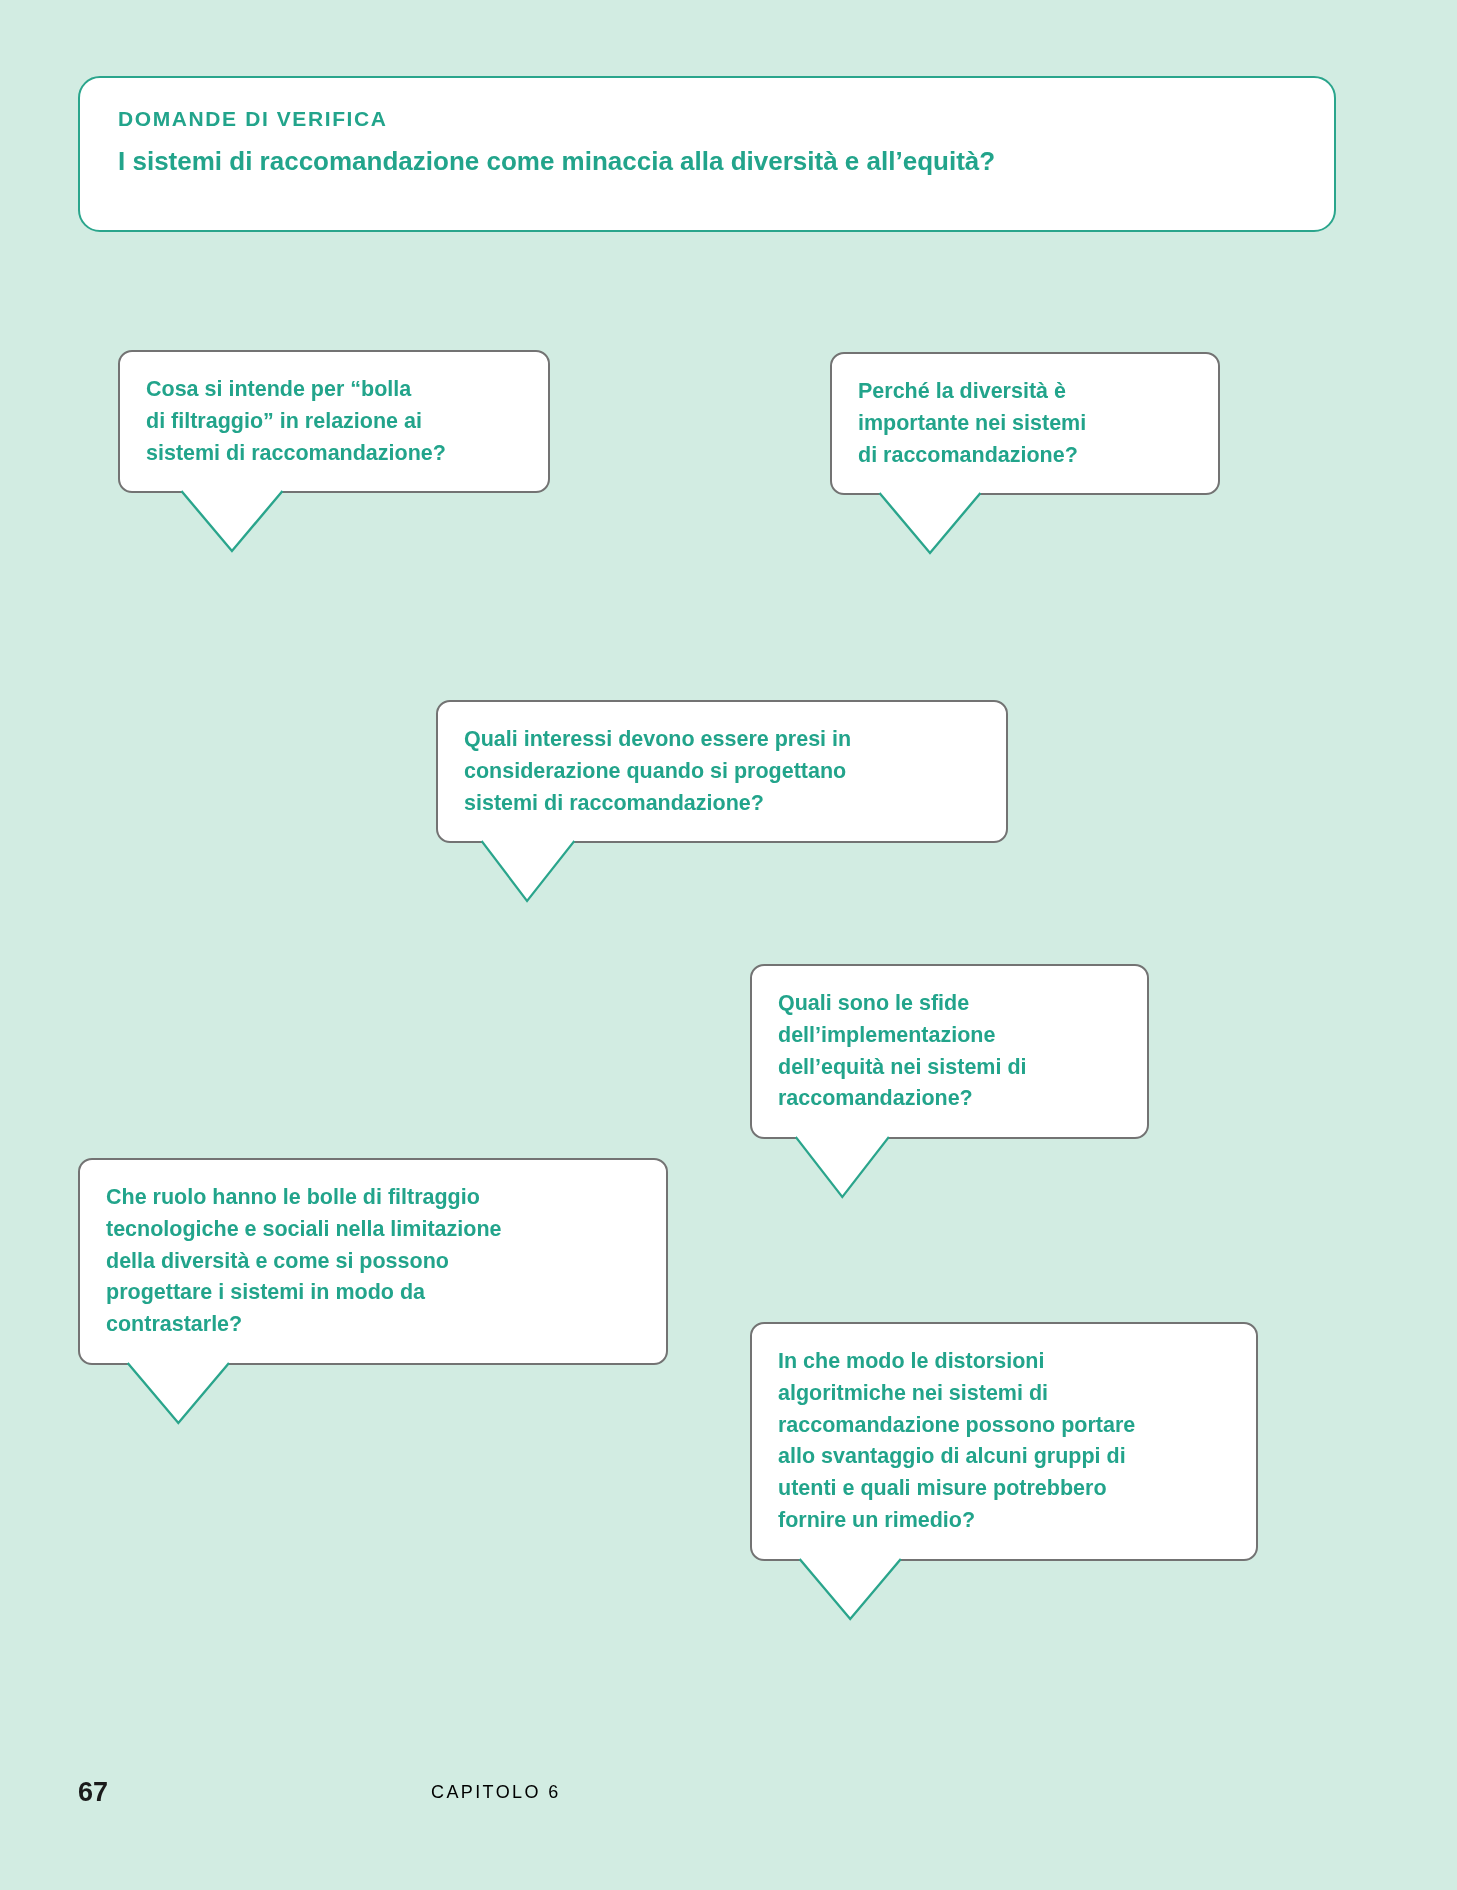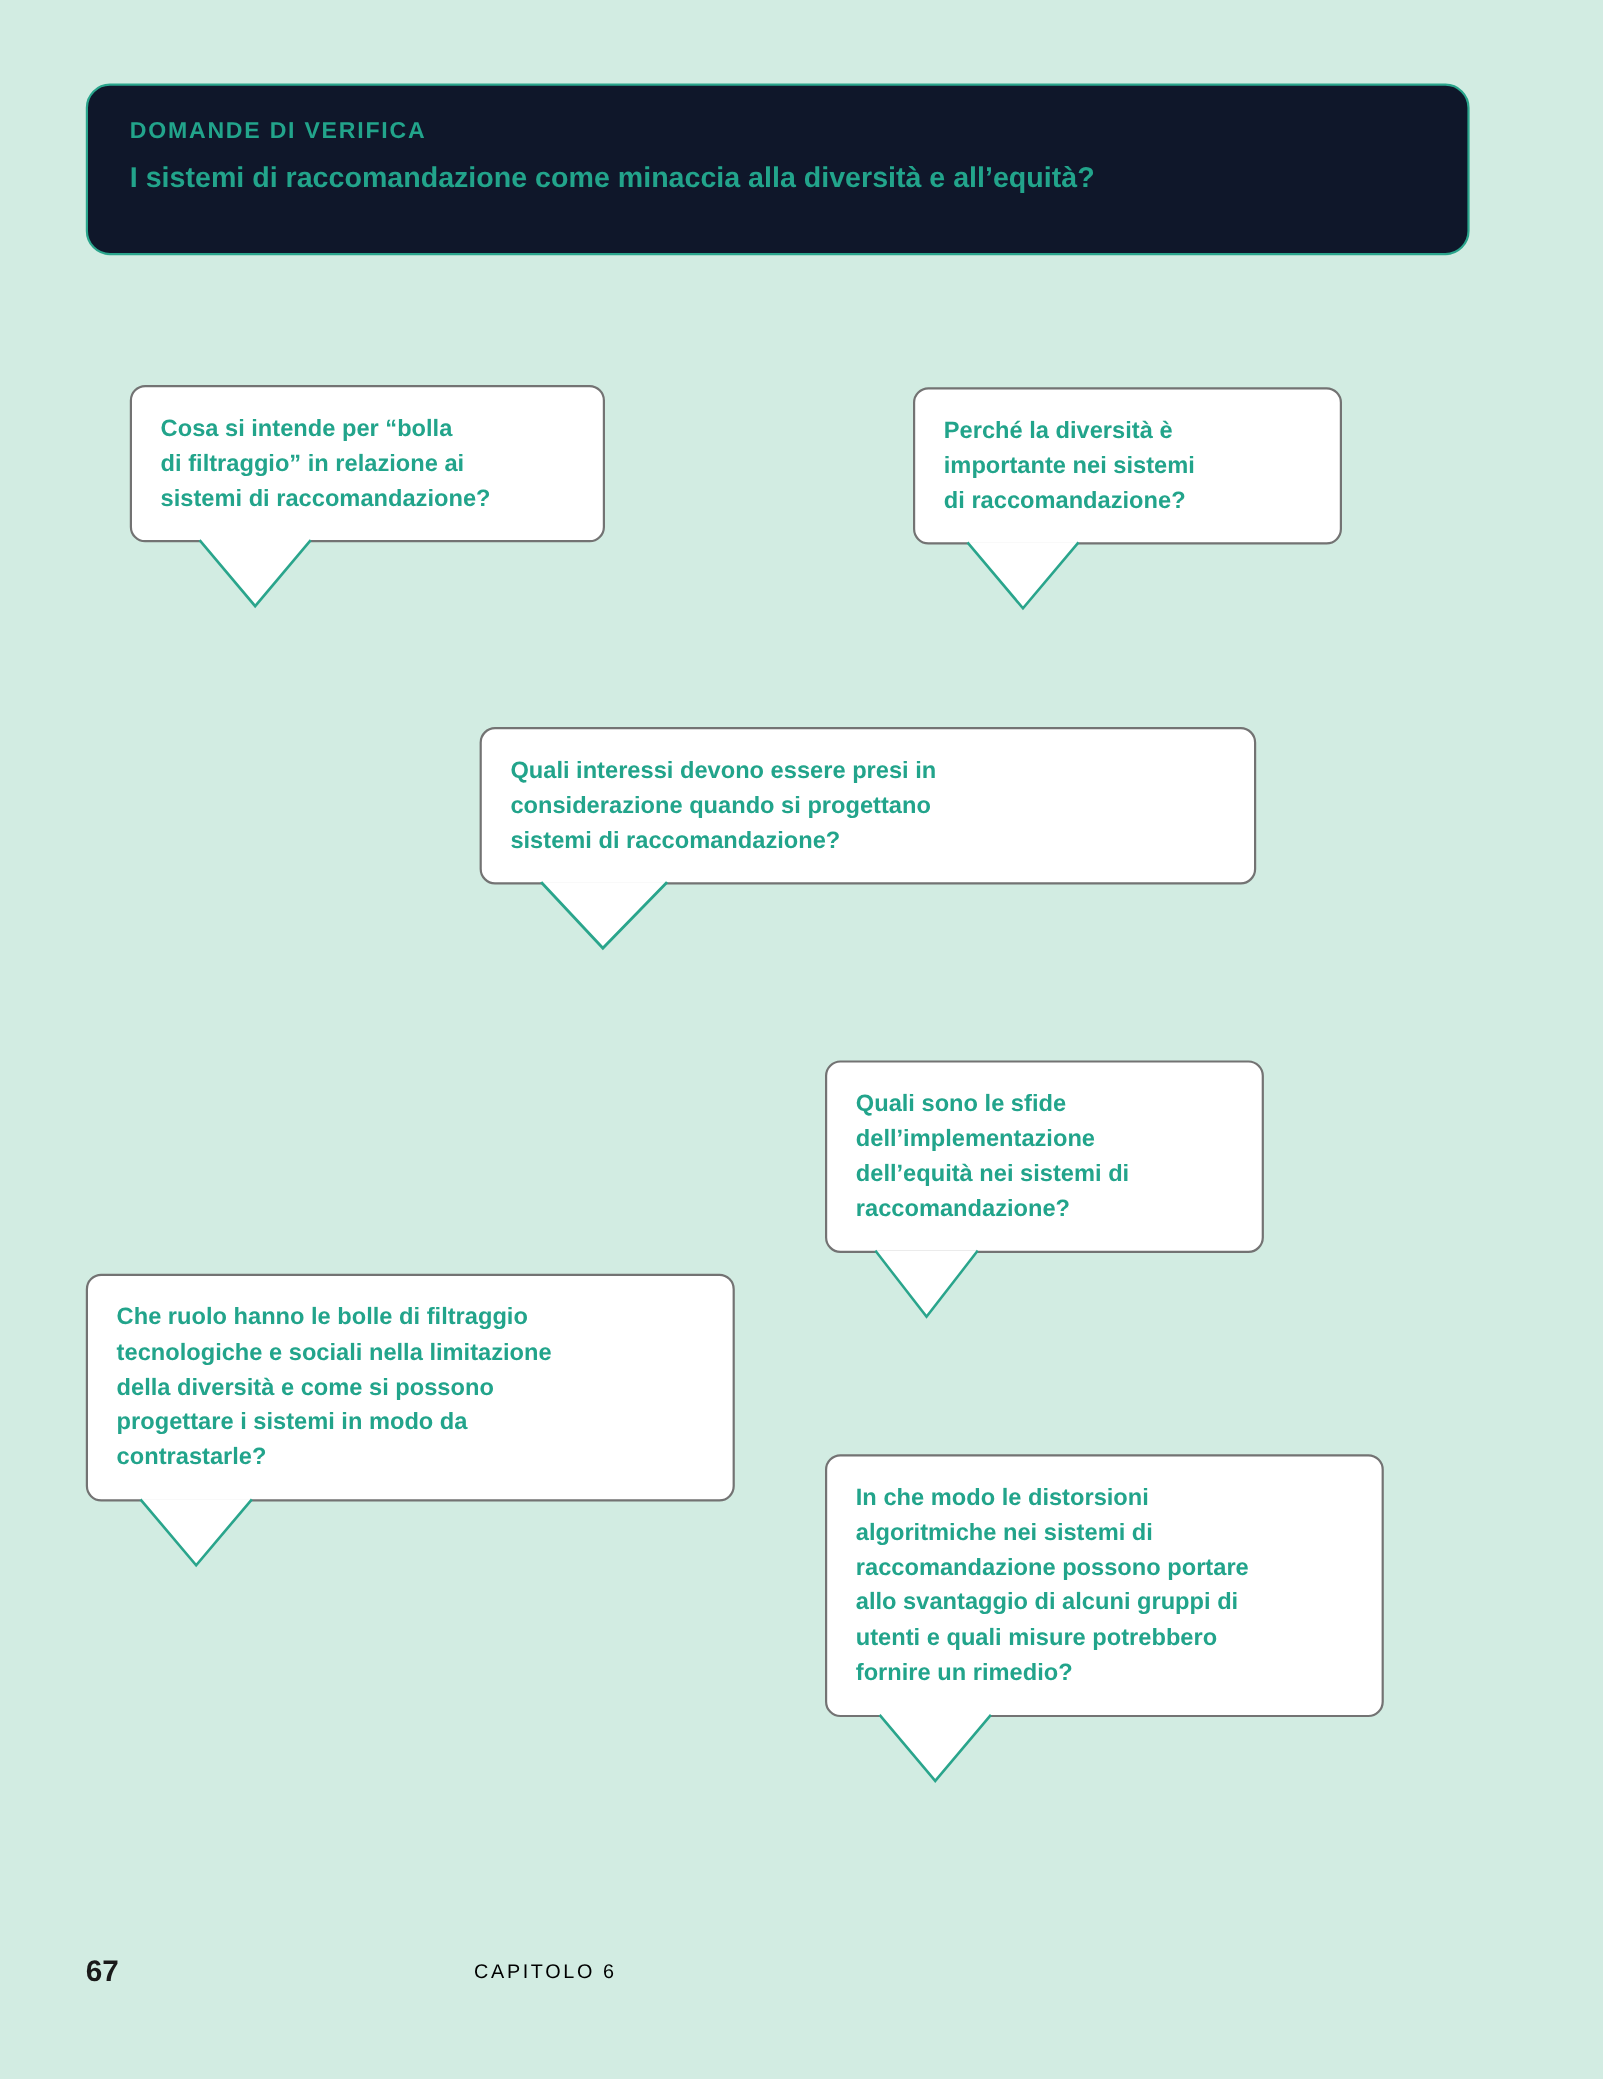--- a/index.html
+++ b/index.html
@@ -20,21 +20,21 @@
     inset: 0;
   }
 
   
   .header-card {
     position: absolute;
     left: 78px;
     top: 76px;
     width: 1258px;
     height: 156px;
-    background: #0f172a;
+    background: #ffffff;
     border: 2px solid #2aa58c;
     border-radius: 22px;
     box-sizing: border-box;
   }
   .header-inner {
     position: absolute;
     left: 38px;
     top: 28px;
     right: 30px;
   }
@@ -144,21 +144,21 @@
       <p class="bubble-text">Perché la diversità è
 importante nei sistemi
 di raccomandazione?</p>
       <svg class="bubble-tail" viewBox="0 0 390 62" preserveAspectRatio="none">
         <path d="M0,2 L48,2 L99,62 L150,2 L390,2" fill="#ffffff" stroke="none"></path>
         <path d="M48,2 L99,62 L150,2" fill="#ffffff" stroke="#2aa58c" stroke-width="2.4" stroke-linejoin="miter" stroke-linecap="butt"></path>
       </svg>
     </div>
   </div>
 
-  <div class="bubble" style="left:436px; top:661px; width:706px;">
+  <div class="bubble" style="left:436px; top:700px; width:572px;">
     <div class="bubble-body">
       <p class="bubble-text">Quali interessi devono essere presi in
 considerazione quando si progettano
 sistemi di raccomandazione?</p>
       <svg class="bubble-tail" viewBox="0 0 625 62" preserveAspectRatio="none">
         <path d="M0,2 L48,2 L98,62 L150,2 L625,2" fill="#ffffff" stroke="none"></path>
         <path d="M48,2 L98,62 L150,2" fill="#ffffff" stroke="#2aa58c" stroke-width="2.4" stroke-linejoin="miter" stroke-linecap="butt"></path>
       </svg>
     </div>
   </div>

